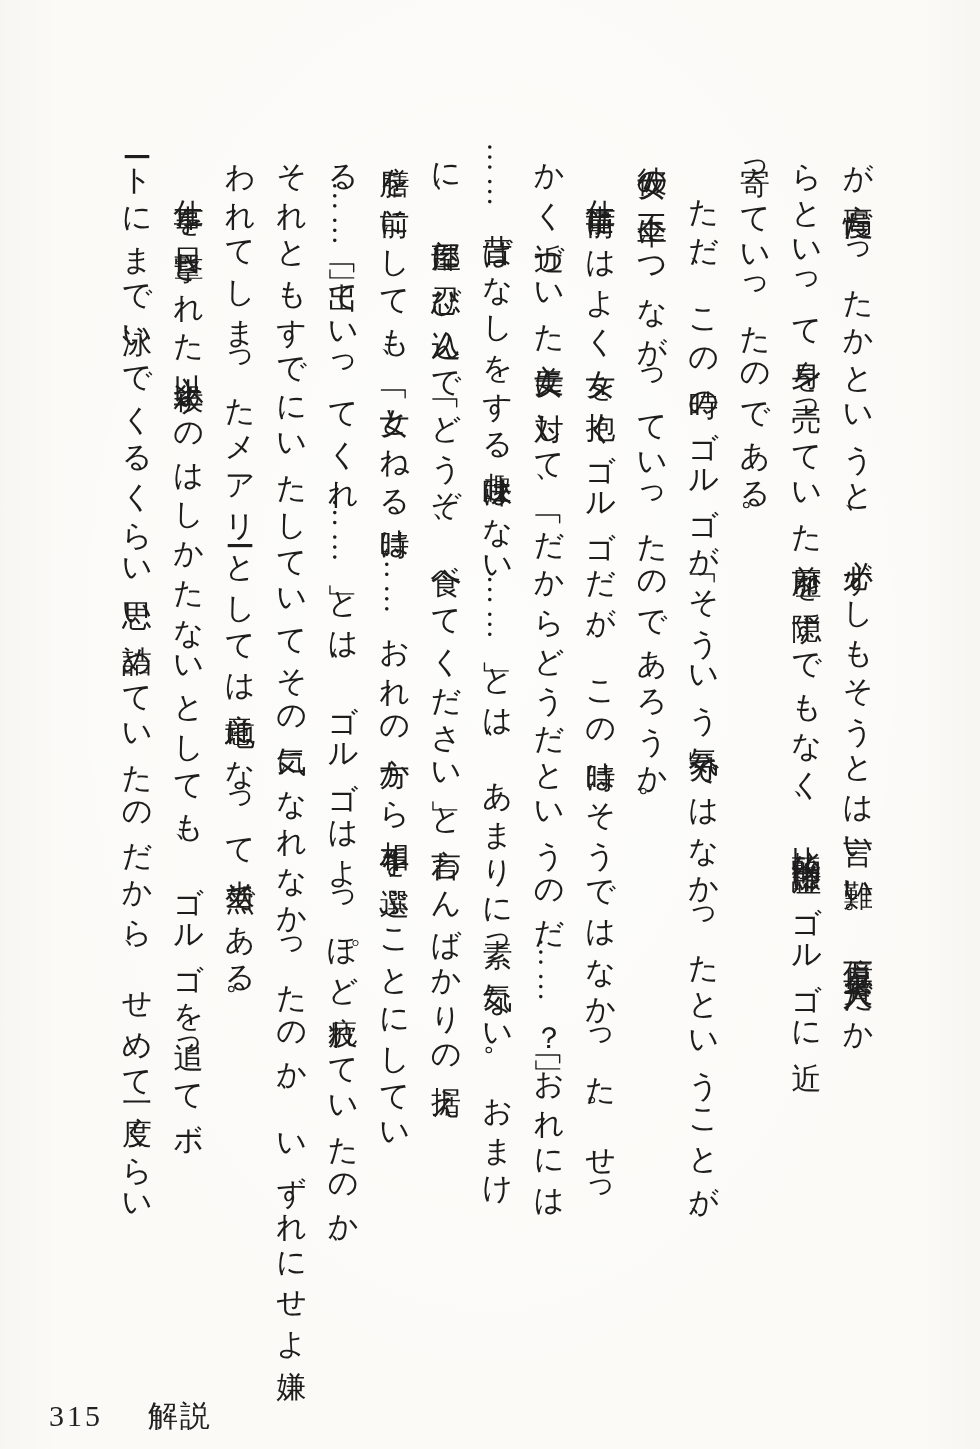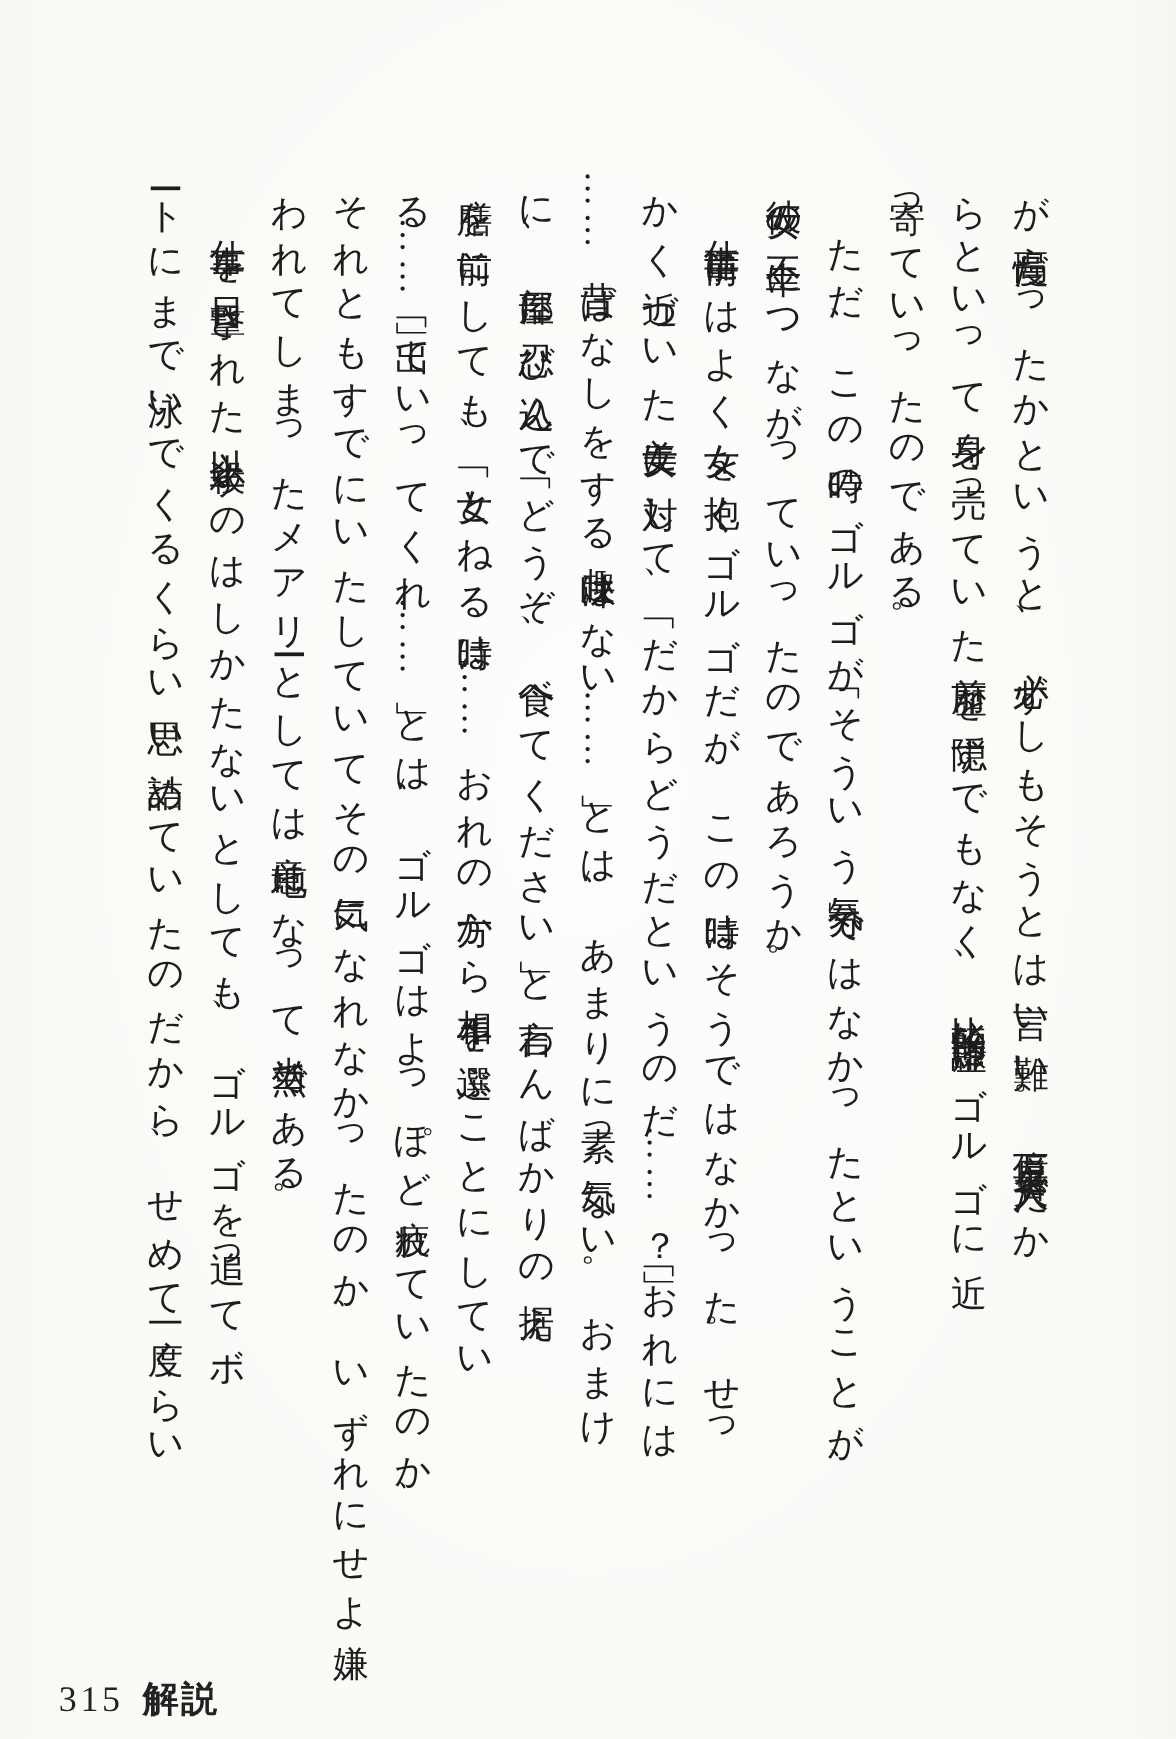--- a/index.html
+++ b/index.html
@@ -39,30 +39,29 @@
     padding: 0;
     line-height: 51.5px;   
     white-space: nowrap;
   }
   .footer {
     position: absolute;
     left: 49px;
     top: 1396px;
     display: flex;
     align-items: baseline;
-    gap: 16px;
+    gap: 45px;
     font-size: 30px;
     color: #222222;
   }
   .footer .page-num {
     letter-spacing: 3px;
   }
   .footer .section {
     letter-spacing: 2px;
-    font-weight: bold;
   }
 </style>
 </head>
 <body>
 
 <div class="page">
 
   <div class="text-block">
     <p>が高慢だったかというと、必ずしもそうとは言い難い。億万長者夫人だか</p>
     <p>らといって身を売っていた前歴を隠すでもなく、比較的謙虚にゴルゴに近</p>

